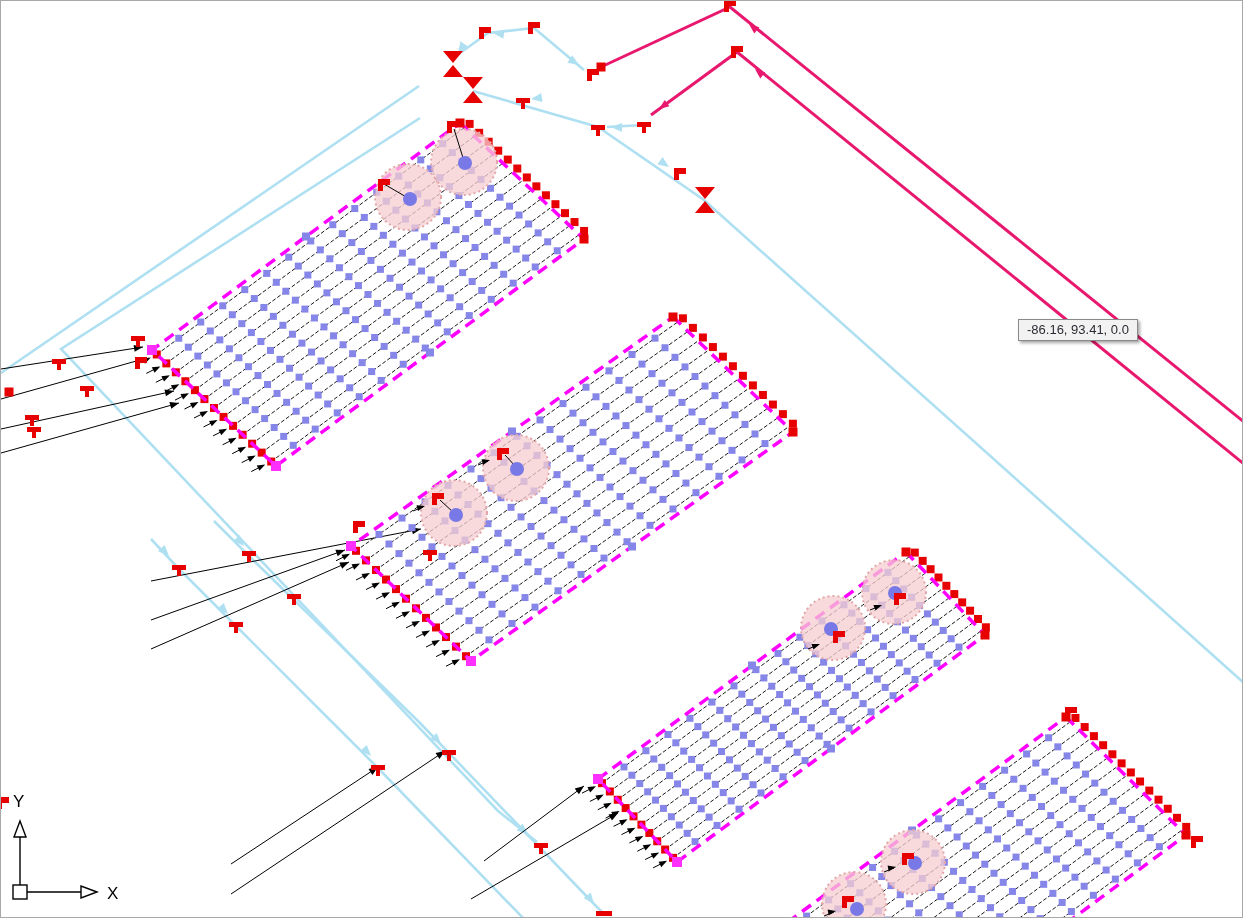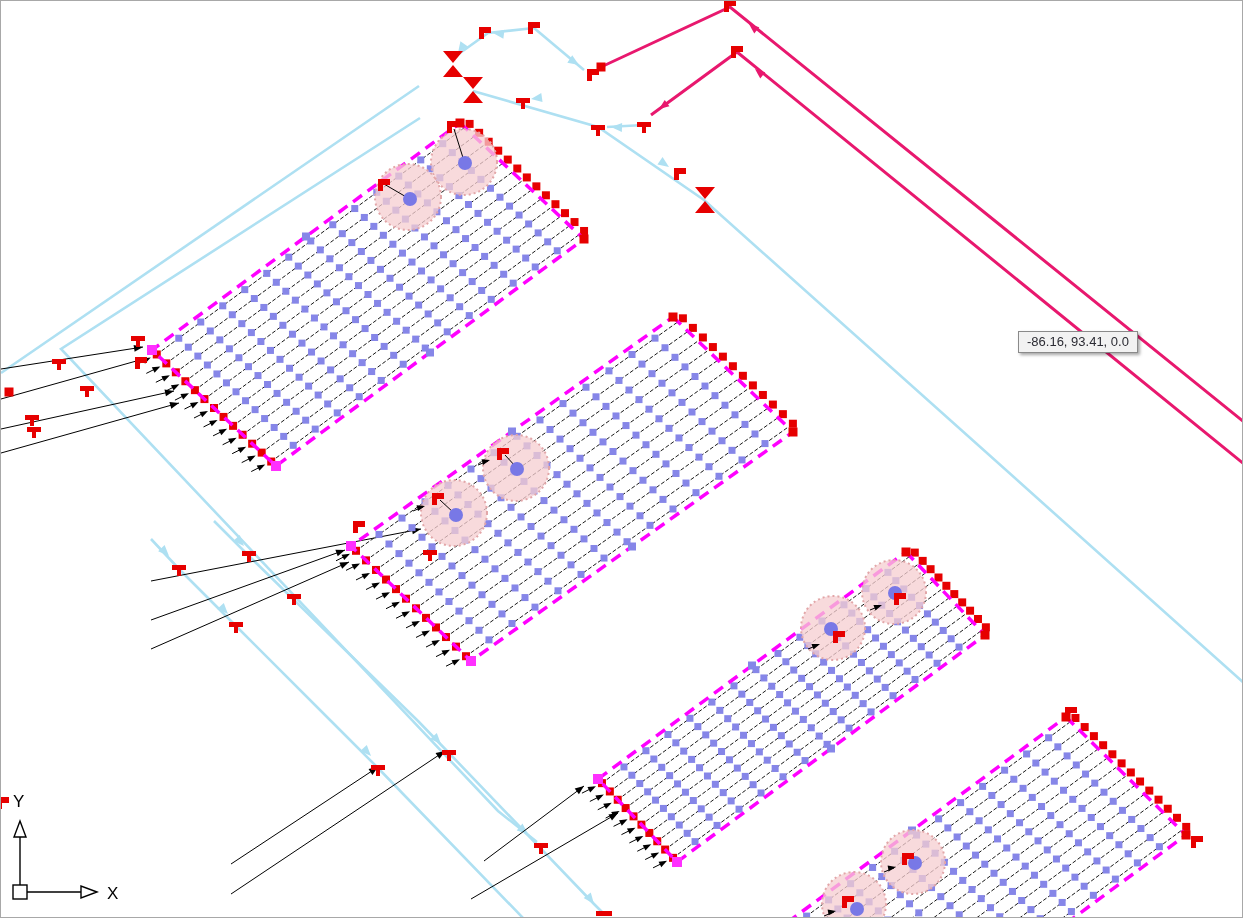--- a/index.html
+++ b/index.html
@@ -1060,21 +1060,21 @@
                M442,76 L462,76 L452,64 Z" fill="#e60000"></path>
       <path d="M462,76 L482,76 L472,88 Z
                M462,102 L482,102 L472,90 Z" fill="#e60000"></path>
       <path d="M694,186 L714,186 L704,198 Z
                M694,212 L714,212 L704,200 Z" fill="#e60000"></path>
       <rect x="3.5" y="386.5" width="9" height="9" fill="#e60000"></rect>
       <rect x="595.5" y="61.5" width="9" height="9" fill="#e60000"></rect>
       <rect x="595" y="910" width="16" height="5" fill="#e60000"></rect>
     </svg>
 
-  <div class="tooltip" style="left: 1017px; top: 318px; margin-top: 12px;">-86.16, 93.41, 0.0</div>
+  <div class="tooltip" style="left: 1017px; top: 318px;">-86.16, 93.41, 0.0</div>
 
   <div class="ucs">
     <svg width="140" height="128" viewBox="0 0 140 128">
       <g stroke="#000" stroke-width="1.4" fill="none">
         <rect x="10" y="96" width="14" height="14"></rect>
         <line x1="17" y1="96" x2="17" y2="48"></line>
         <path d="M17 32 L11 48 L23 48 Z"></path>
         <line x1="24" y1="103" x2="78" y2="103"></line>
         <path d="M94 103 L78 97 L78 109 Z"></path>
       </g>

